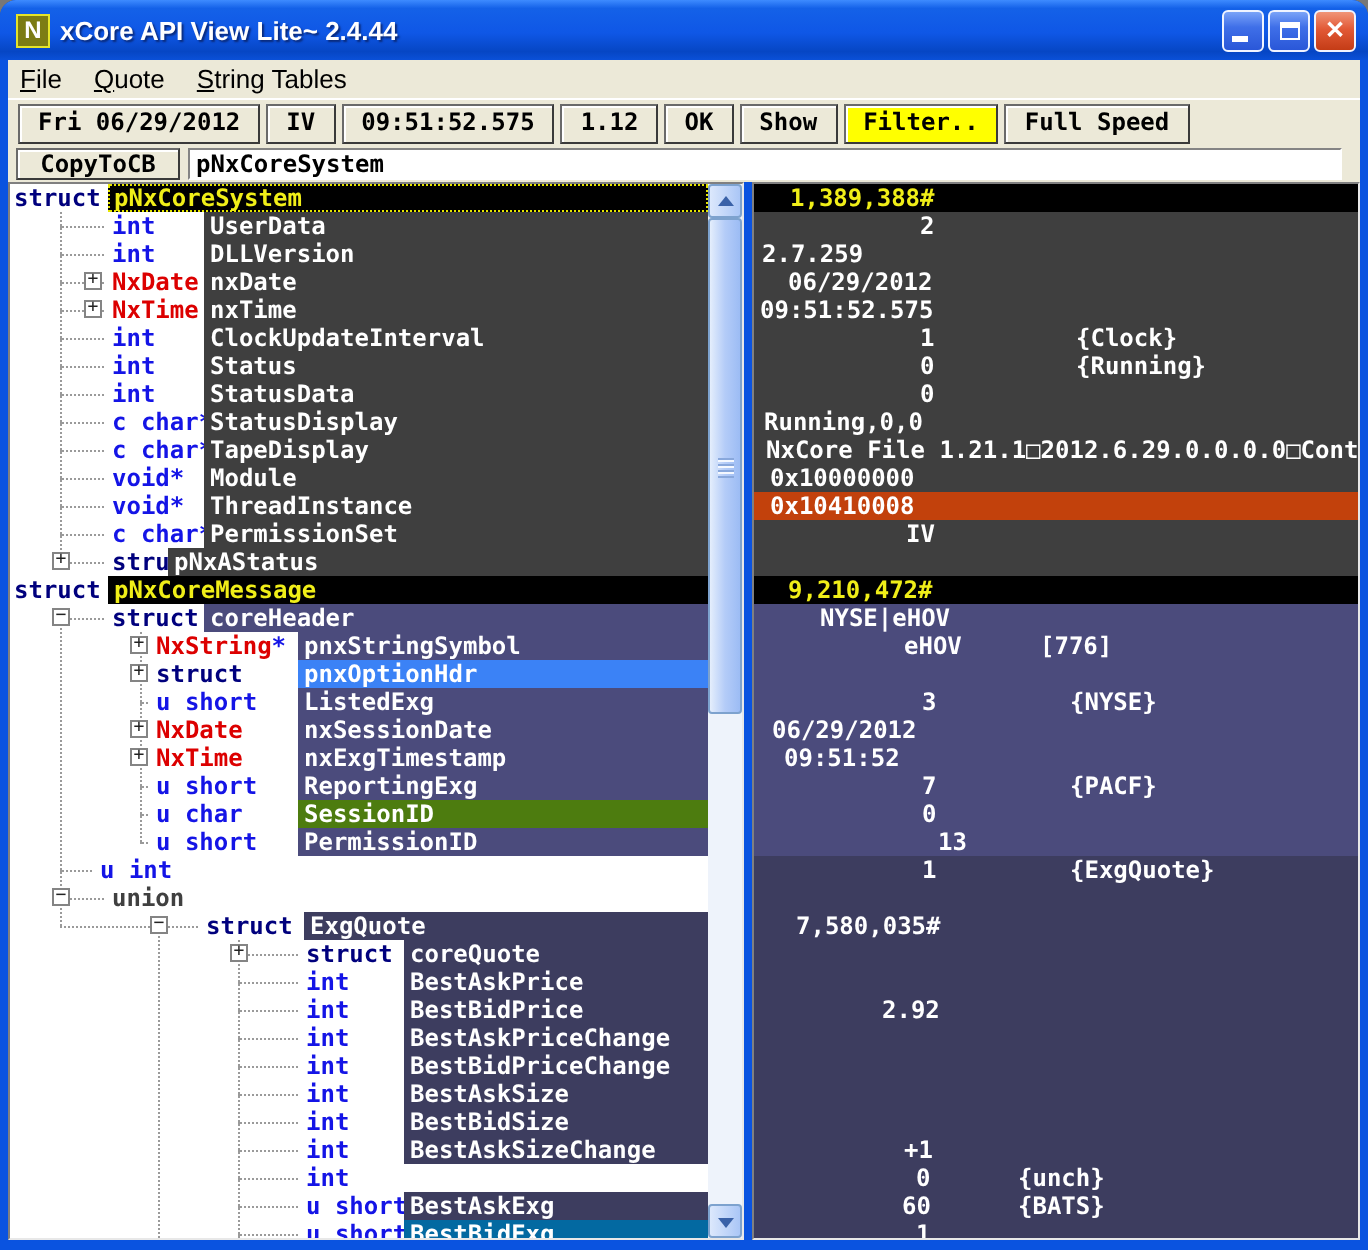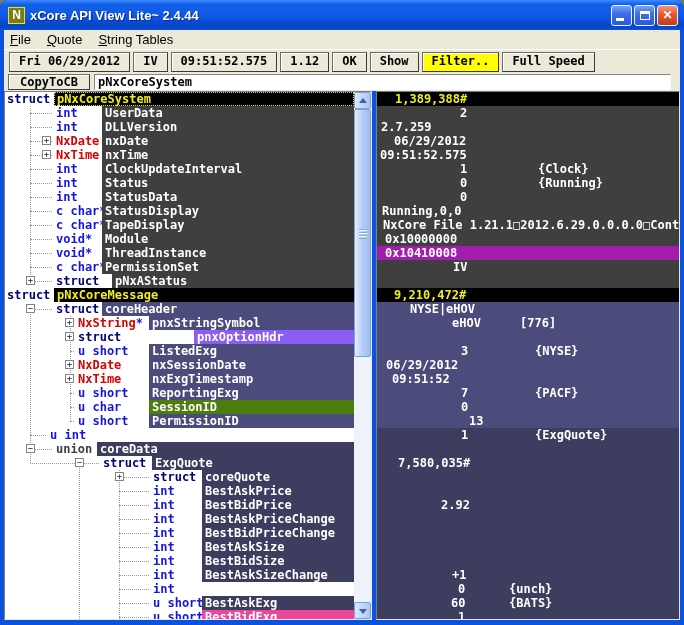--- a/index.html
+++ b/index.html
@@ -115,45 +115,45 @@
         <div class="trow" style="top: 42px;"><div class="hline" style="left: 25px; width: 22px;"></div><div class="box" style="left: 37px;">+</div><span class="tspan" style="left: 51px; color: rgb(220, 0, 0);">NxDate</span><div class="nbg" style="left: 97px; width: 252px; background: rgb(63, 63, 63);"><span style="color: rgb(255, 255, 255);">nxDate</span></div></div>
         <div class="trow" style="top: 56px;"><div class="hline" style="left: 25px; width: 22px;"></div><div class="box" style="left: 37px;">+</div><span class="tspan" style="left: 51px; color: rgb(220, 0, 0);">NxTime</span><div class="nbg" style="left: 97px; width: 252px; background: rgb(63, 63, 63);"><span style="color: rgb(255, 255, 255);">nxTime</span></div></div>
         <div class="trow" style="top: 70px;"><div class="hline" style="left: 25px; width: 22px;"></div><span class="tspan" style="left: 51px; color: rgb(20, 20, 230);">int</span><div class="nbg" style="left: 97px; width: 252px; background: rgb(63, 63, 63);"><span style="color: rgb(255, 255, 255);">ClockUpdateInterval</span></div></div>
         <div class="trow" style="top: 84px;"><div class="hline" style="left: 25px; width: 22px;"></div><span class="tspan" style="left: 51px; color: rgb(20, 20, 230);">int</span><div class="nbg" style="left: 97px; width: 252px; background: rgb(63, 63, 63);"><span style="color: rgb(255, 255, 255);">Status</span></div></div>
         <div class="trow" style="top: 98px;"><div class="hline" style="left: 25px; width: 22px;"></div><span class="tspan" style="left: 51px; color: rgb(20, 20, 230);">int</span><div class="nbg" style="left: 97px; width: 252px; background: rgb(63, 63, 63);"><span style="color: rgb(255, 255, 255);">StatusData</span></div></div>
         <div class="trow" style="top: 112px;"><div class="hline" style="left: 25px; width: 22px;"></div><span class="tspan" style="left: 51px; color: rgb(20, 20, 230);">c char*</span><div class="nbg" style="left: 97px; width: 252px; background: rgb(63, 63, 63);"><span style="color: rgb(255, 255, 255);">StatusDisplay</span></div></div>
         <div class="trow" style="top: 126px;"><div class="hline" style="left: 25px; width: 22px;"></div><span class="tspan" style="left: 51px; color: rgb(20, 20, 230);">c char*</span><div class="nbg" style="left: 97px; width: 252px; background: rgb(63, 63, 63);"><span style="color: rgb(255, 255, 255);">TapeDisplay</span></div></div>
         <div class="trow" style="top: 140px;"><div class="hline" style="left: 25px; width: 22px;"></div><span class="tspan" style="left: 51px; color: rgb(20, 20, 230);">void*</span><div class="nbg" style="left: 97px; width: 252px; background: rgb(63, 63, 63);"><span style="color: rgb(255, 255, 255);">Module</span></div></div>
         <div class="trow" style="top: 154px;"><div class="hline" style="left: 25px; width: 22px;"></div><span class="tspan" style="left: 51px; color: rgb(20, 20, 230);">void*</span><div class="nbg" style="left: 97px; width: 252px; background: rgb(63, 63, 63);"><span style="color: rgb(255, 255, 255);">ThreadInstance</span></div></div>
         <div class="trow" style="top: 168px;"><div class="hline" style="left: 25px; width: 22px;"></div><span class="tspan" style="left: 51px; color: rgb(20, 20, 230);">c char*</span><div class="nbg" style="left: 97px; width: 252px; background: rgb(63, 63, 63);"><span style="color: rgb(255, 255, 255);">PermissionSet</span></div></div>
-        <div class="trow" style="top: 182px;"><div class="hline" style="left: 25px; width: 22px;"></div><div class="box" style="left: 21px;">+</div><span class="tspan" style="left: 51px; color: rgb(0, 0, 125);">struct</span><div class="nbg" style="left: 107px; width: 284px; background: rgb(63, 63, 63);"><span style="color: rgb(255, 255, 255);">pNxAStatus</span></div></div>
+        <div class="trow" style="top: 182px;"><div class="hline" style="left: 25px; width: 22px;"></div><div class="box" style="left: 21px;">+</div><span class="tspan" style="left: 51px; color: rgb(0, 0, 125);">struct</span><div class="nbg" style="left: 79px; width: 284px; background: rgb(63, 63, 63);"><span style="color: rgb(255, 255, 255);">pNxAStatus</span></div></div>
         <div class="trow" style="top: 196px;"><span class="tspan" style="left: 2px; color: rgb(0, 0, 125);">struct</span><div class="nbg" style="left: 49px; width: 300px; background: rgb(0, 0, 0);"><span style="color: rgb(240, 238, 24);">pNxCoreMessage</span></div></div>
         <div class="trow" style="top: 210px;"><div class="hline" style="left: 25px; width: 22px;"></div><div class="box" style="left: 21px;">−</div><span class="tspan" style="left: 51px; color: rgb(0, 0, 125);">struct</span><div class="nbg" style="left: 97px; width: 252px; background: rgb(75, 75, 124);"><span style="color: rgb(255, 255, 255);">coreHeader</span></div></div>
         <div class="trow" style="top: 224px;"><div class="hline" style="left: 65px; width: 4px;"></div><div class="box" style="left: 60px;">+</div><span class="tspan" style="left: 73px;"><span style="color: rgb(220, 0, 0);">NxString</span><span style="color: rgb(20, 20, 230);">*</span></span><div class="nbg" style="left: 144px; width: 205px; background: rgb(75, 75, 124);"><span style="color: rgb(255, 255, 255);">pnxStringSymbol</span></div></div>
-        <div class="trow" style="top: 238px;"><div class="hline" style="left: 65px; width: 4px;"></div><div class="box" style="left: 60px;">+</div><span class="tspan" style="left: 73px; color: rgb(0, 0, 125);">struct</span><div class="nbg" style="left: 144px; width: 240px; background: #8b5cf6; margin-left: 45px;"><span style="color: rgb(255, 255, 255);">pnxOptionHdr</span></div></div>
+        <div class="trow" style="top: 238px;"><div class="hline" style="left: 65px; width: 4px;"></div><div class="box" style="left: 60px;">+</div><span class="tspan" style="left: 73px; color: rgb(0, 0, 125);">struct</span><div class="nbg" style="left: 144px; width: 240px; background: #3b82f6;"><span style="color: rgb(255, 255, 255);">pnxOptionHdr</span></div></div>
         <div class="trow" style="top: 252px;"><div class="hline" style="left: 65px; width: 4px;"></div><span class="tspan" style="left: 73px; color: rgb(20, 20, 230);">u short</span><div class="nbg" style="left: 144px; width: 205px; background: rgb(75, 75, 124);"><span style="color: rgb(255, 255, 255);">ListedExg</span></div></div>
         <div class="trow" style="top: 266px;"><div class="hline" style="left: 65px; width: 4px;"></div><div class="box" style="left: 60px;">+</div><span class="tspan" style="left: 73px; color: rgb(220, 0, 0);">NxDate</span><div class="nbg" style="left: 144px; width: 205px; background: rgb(75, 75, 124);"><span style="color: rgb(255, 255, 255);">nxSessionDate</span></div></div>
         <div class="trow" style="top: 280px;"><div class="hline" style="left: 65px; width: 4px;"></div><div class="box" style="left: 60px;">+</div><span class="tspan" style="left: 73px; color: rgb(220, 0, 0);">NxTime</span><div class="nbg" style="left: 144px; width: 205px; background: rgb(75, 75, 124);"><span style="color: rgb(255, 255, 255);">nxExgTimestamp</span></div></div>
         <div class="trow" style="top: 294px;"><div class="hline" style="left: 65px; width: 4px;"></div><span class="tspan" style="left: 73px; color: rgb(20, 20, 230);">u short</span><div class="nbg" style="left: 144px; width: 205px; background: rgb(75, 75, 124);"><span style="color: rgb(255, 255, 255);">ReportingExg</span></div></div>
         <div class="trow" style="top: 308px;"><div class="hline" style="left: 65px; width: 4px;"></div><span class="tspan" style="left: 73px; color: rgb(20, 20, 230);">u char</span><div class="nbg" style="left: 144px; width: 205px; background: #4d7c0f;"><span style="color: rgb(255, 255, 255);">SessionID</span></div></div>
         <div class="trow" style="top: 322px;"><div class="hline" style="left: 65px; width: 4px;"></div><span class="tspan" style="left: 73px; color: rgb(20, 20, 230);">u short</span><div class="nbg" style="left: 144px; width: 205px; background: rgb(75, 75, 124);"><span style="color: rgb(255, 255, 255);">PermissionID</span></div></div>
         <div class="trow" style="top: 336px;"><div class="hline" style="left: 25px; width: 16px;"></div><span class="tspan" style="left: 45px; color: rgb(20, 20, 230);">u int</span></div>
-        <div class="trow" style="top: 350px;"><div class="hline" style="left: 25px; width: 22px;"></div><div class="box" style="left: 21px;">−</div><span class="tspan" style="left: 51px; color: #404040;">union</span><div class="nbg" style="left: 92px; width: 257px; background: rgb(61, 61, 95);"><span style="color: rgb(255, 255, 255);">coreData</span></div></div>
+        <div class="trow" style="top: 350px;"><div class="hline" style="left: 25px; width: 22px;"></div><div class="box" style="left: 21px;">−</div><span class="tspan" style="left: 51px; color: #404040;">union</span></div>
         <div class="trow" style="top: 364px;"><div class="hline" style="left: 25px; width: 69px;"></div><div class="box" style="left: 70px;">−</div><span class="tspan" style="left: 98px; color: rgb(0, 0, 125);">struct</span><div class="nbg" style="left: 147px; width: 202px; background: rgb(61, 61, 95);"><span style="color: rgb(255, 255, 255);">ExgQuote</span></div></div>
         <div class="trow" style="top: 378px;"><div class="hline" style="left: 114px; width: 30px;"></div><div class="box" style="left: 110px;">+</div><span class="tspan" style="left: 148px; color: rgb(0, 0, 125);">struct</span><div class="nbg" style="left: 197px; width: 152px; background: rgb(61, 61, 95);"><span style="color: rgb(255, 255, 255);">coreQuote</span></div></div>
         <div class="trow" style="top: 392px;"><div class="hline" style="left: 114px; width: 30px;"></div><span class="tspan" style="left: 148px; color: rgb(20, 20, 230);">int</span><div class="nbg" style="left: 197px; width: 152px; background: rgb(61, 61, 95);"><span style="color: rgb(255, 255, 255);">BestAskPrice</span></div></div>
         <div class="trow" style="top: 406px;"><div class="hline" style="left: 114px; width: 30px;"></div><span class="tspan" style="left: 148px; color: rgb(20, 20, 230);">int</span><div class="nbg" style="left: 197px; width: 152px; background: rgb(61, 61, 95);"><span style="color: rgb(255, 255, 255);">BestBidPrice</span></div></div>
         <div class="trow" style="top: 420px;"><div class="hline" style="left: 114px; width: 30px;"></div><span class="tspan" style="left: 148px; color: rgb(20, 20, 230);">int</span><div class="nbg" style="left: 197px; width: 168px; background: rgb(61, 61, 95);"><span style="color: rgb(255, 255, 255);">BestAskPriceChange</span></div></div>
         <div class="trow" style="top: 434px;"><div class="hline" style="left: 114px; width: 30px;"></div><span class="tspan" style="left: 148px; color: rgb(20, 20, 230);">int</span><div class="nbg" style="left: 197px; width: 152px; background: rgb(61, 61, 95);"><span style="color: rgb(255, 255, 255);">BestBidPriceChange</span></div></div>
         <div class="trow" style="top: 448px;"><div class="hline" style="left: 114px; width: 30px;"></div><span class="tspan" style="left: 148px; color: rgb(20, 20, 230);">int</span><div class="nbg" style="left: 197px; width: 152px; background: rgb(61, 61, 95);"><span style="color: rgb(255, 255, 255);">BestAskSize</span></div></div>
         <div class="trow" style="top: 462px;"><div class="hline" style="left: 114px; width: 30px;"></div><span class="tspan" style="left: 148px; color: rgb(20, 20, 230);">int</span><div class="nbg" style="left: 197px; width: 152px; background: rgb(61, 61, 95);"><span style="color: rgb(255, 255, 255);">BestBidSize</span></div></div>
         <div class="trow" style="top: 476px;"><div class="hline" style="left: 114px; width: 30px;"></div><span class="tspan" style="left: 148px; color: rgb(20, 20, 230);">int</span><div class="nbg" style="left: 197px; width: 152px; background: rgb(61, 61, 95);"><span style="color: rgb(255, 255, 255);">BestAskSizeChange</span></div></div>
         <div class="trow" style="top: 490px;"><div class="hline" style="left: 114px; width: 30px;"></div><span class="tspan" style="left: 148px; color: rgb(20, 20, 230);">int</span></div>
         <div class="trow" style="top: 504px;"><div class="hline" style="left: 114px; width: 30px;"></div><span class="tspan" style="left: 148px; color: rgb(20, 20, 230);">u short</span><div class="nbg" style="left: 197px; width: 152px; background: rgb(61, 61, 95);"><span style="color: rgb(255, 255, 255);">BestAskExg</span></div></div>
-        <div class="trow" style="top: 518px;"><div class="hline" style="left: 114px; width: 30px;"></div><span class="tspan" style="left: 148px; color: rgb(20, 20, 230);">u short</span><div class="nbg" style="left: 197px; width: 152px; background: #ec4899;"><span style="color: rgb(255, 255, 255);">BestBidExg</span></div></div>
+        <div class="trow" style="top: 518px;"><div class="hline" style="left: 114px; width: 30px;"></div><span class="tspan" style="left: 148px; color: rgb(20, 20, 230);">u short</span><div class="nbg" style="left: 197px; width: 152px; background: #0369a1;"><span style="color: rgb(255, 255, 255);">BestBidExg</span></div></div>
         <div class="guide" style="left: 25px; top: 14px; height: 175px;"></div>
         <div class="guide" style="left: 25px; top: 217px; height: 154px;"></div>
         <div class="guide" style="left: 65px; top: 224px; height: 105px;"></div>
         <div class="guide" style="left: 74px; top: 371px; height: 156px;"></div>
         <div class="guide" style="left: 114px; top: 378px; height: 149px;"></div>
       </div>
     <div class="sb">
       <div class="sb-up">
           <span class="arr up"></span>
         </div>
@@ -171,21 +171,21 @@
       <div class="vrow" style="top: 14px; background: rgb(63, 63, 63);"><span class="tspan" style="left: 83px; color: rgb(255, 255, 255);">2</span></div>
       <div class="vrow" style="top: 28px; background: rgb(63, 63, 63);"><span class="tspan" style="left: 4px; color: rgb(255, 255, 255);">2.7.259</span></div>
       <div class="vrow" style="top: 42px; background: rgb(63, 63, 63);"><span class="tspan" style="left: 17px; color: rgb(255, 255, 255);">06/29/2012</span></div>
       <div class="vrow" style="top: 56px; background: rgb(63, 63, 63);"><span class="tspan" style="left: 3px; color: rgb(255, 255, 255);">09:51:52.575</span></div>
       <div class="vrow" style="top: 70px; background: rgb(63, 63, 63);"><span class="tspan" style="left: 83px; color: rgb(255, 255, 255);">1</span><span class="tspan" style="left: 161px; color: rgb(255, 255, 255);">{Clock}</span></div>
       <div class="vrow" style="top: 84px; background: rgb(63, 63, 63);"><span class="tspan" style="left: 83px; color: rgb(255, 255, 255);">0</span><span class="tspan" style="left: 161px; color: rgb(255, 255, 255);">{Running}</span></div>
       <div class="vrow" style="top: 98px; background: rgb(63, 63, 63);"><span class="tspan" style="left: 83px; color: rgb(255, 255, 255);">0</span></div>
       <div class="vrow" style="top: 112px; background: rgb(63, 63, 63);"><span class="tspan" style="left: 5px; color: rgb(255, 255, 255);">Running,0,0</span></div>
       <div class="vrow" style="top: 126px; background: rgb(63, 63, 63);"><span class="tspan" style="left: 6px; color: rgb(255, 255, 255);">NxCore File 1.21.1□2012.6.29.0.0.0.0□Cont</span></div>
       <div class="vrow" style="top: 140px; background: rgb(63, 63, 63);"><span class="tspan" style="left: 8px; color: rgb(255, 255, 255);">0x10000000</span></div>
-      <div class="vrow" style="top: 154px; background: #a21caf;"><span class="tspan" style="left: 8px; color: rgb(255, 255, 255);">0x10410008</span></div>
+      <div class="vrow" style="top: 154px; background: #c2410c;"><span class="tspan" style="left: 8px; color: rgb(255, 255, 255);">0x10410008</span></div>
       <div class="vrow" style="top: 168px; background: rgb(63, 63, 63);"><span class="tspan" style="left: 76px; color: rgb(255, 255, 255);">IV</span></div>
       <div class="vrow" style="top: 182px; background: rgb(63, 63, 63);"></div>
       <div class="vrow" style="top: 196px; background: rgb(0, 0, 0);"><span class="tspan" style="left: 17px; color: rgb(240, 238, 24);">9,210,472#</span></div>
       <div class="vrow" style="top: 210px; background: rgb(75, 75, 124);"><span class="tspan" style="left: 33px; color: rgb(255, 255, 255);">NYSE|eHOV</span></div>
       <div class="vrow" style="top: 224px; background: rgb(75, 75, 124);"><span class="tspan" style="left: 75px; color: rgb(255, 255, 255);">eHOV</span><span class="tspan" style="left: 143px; color: rgb(255, 255, 255); text-align: center;">[776]</span></div>
       <div class="vrow" style="top: 238px; background: rgb(75, 75, 124);"></div>
       <div class="vrow" style="top: 252px; background: rgb(75, 75, 124);"><span class="tspan" style="left: 84px; color: rgb(255, 255, 255);">3</span><span class="tspan" style="left: 158px; color: rgb(255, 255, 255);">{NYSE}</span></div>
       <div class="vrow" style="top: 266px; background: rgb(75, 75, 124);"><span class="tspan" style="left: 9px; color: rgb(255, 255, 255);">06/29/2012</span></div>
       <div class="vrow" style="top: 280px; background: rgb(75, 75, 124);"><span class="tspan" style="left: 15px; color: rgb(255, 255, 255);">09:51:52</span></div>
       <div class="vrow" style="top: 294px; background: rgb(75, 75, 124);"><span class="tspan" style="left: 84px; color: rgb(255, 255, 255);">7</span><span class="tspan" style="left: 158px; color: rgb(255, 255, 255);">{PACF}</span></div>

